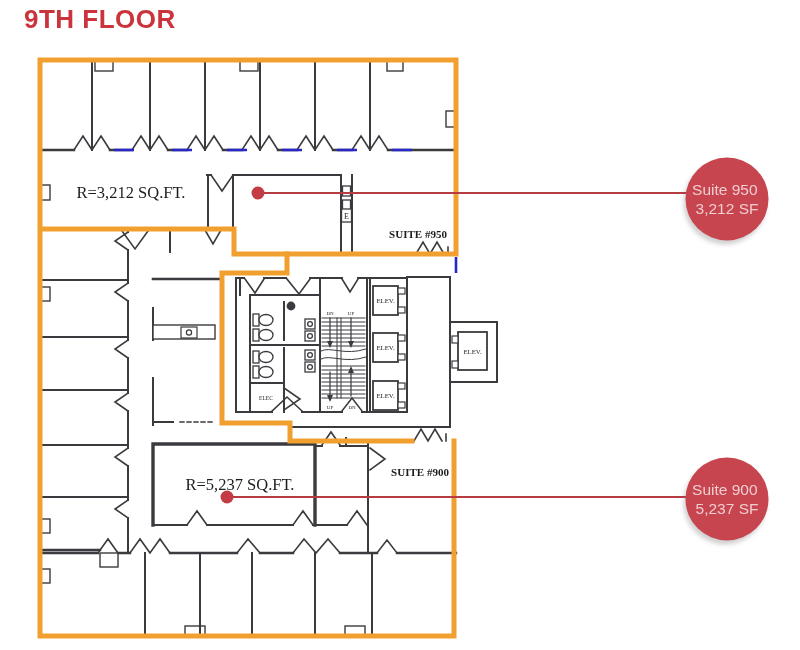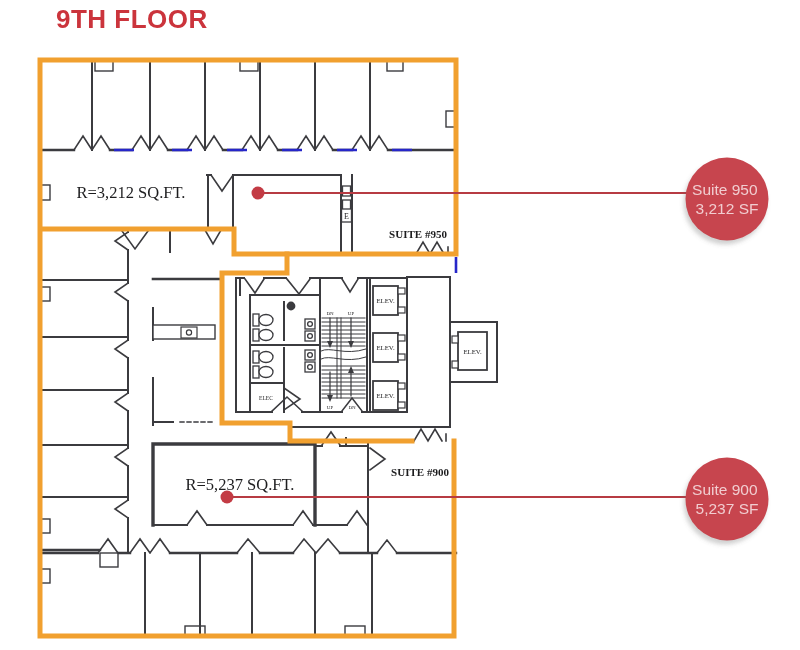--- a/index.html
+++ b/index.html
@@ -1,19 +1,19 @@
 <!DOCTYPE html>
 <html><head>
 <meta charset="utf-8">
 <style>
   html,body{margin:0;padding:0;background:#ffffff;}
   .stage{position:relative;width:800px;height:650px;background:#ffffff;overflow:hidden;
          font-family:"Liberation Sans",sans-serif;}
   .title{position:absolute;left:24px;top:4px;font-size:26px;font-weight:bold;
-         color:#CB343C;letter-spacing:.5px;margin-left:32px;}
+         color:#CB343C;letter-spacing:.5px;}
   svg{position:absolute;left:0;top:0;}
   text{user-select:none;}
   .plan-serif{font-family:"Liberation Serif","DejaVu Serif",serif;fill:#1d1d1f;}
   .callout-text{font-family:"Liberation Sans",sans-serif;fill:#F1CDD0;}
 </style>
 </head>
 <body>
 
 <div class="stage">
   <div class="title">9TH FLOOR</div>

